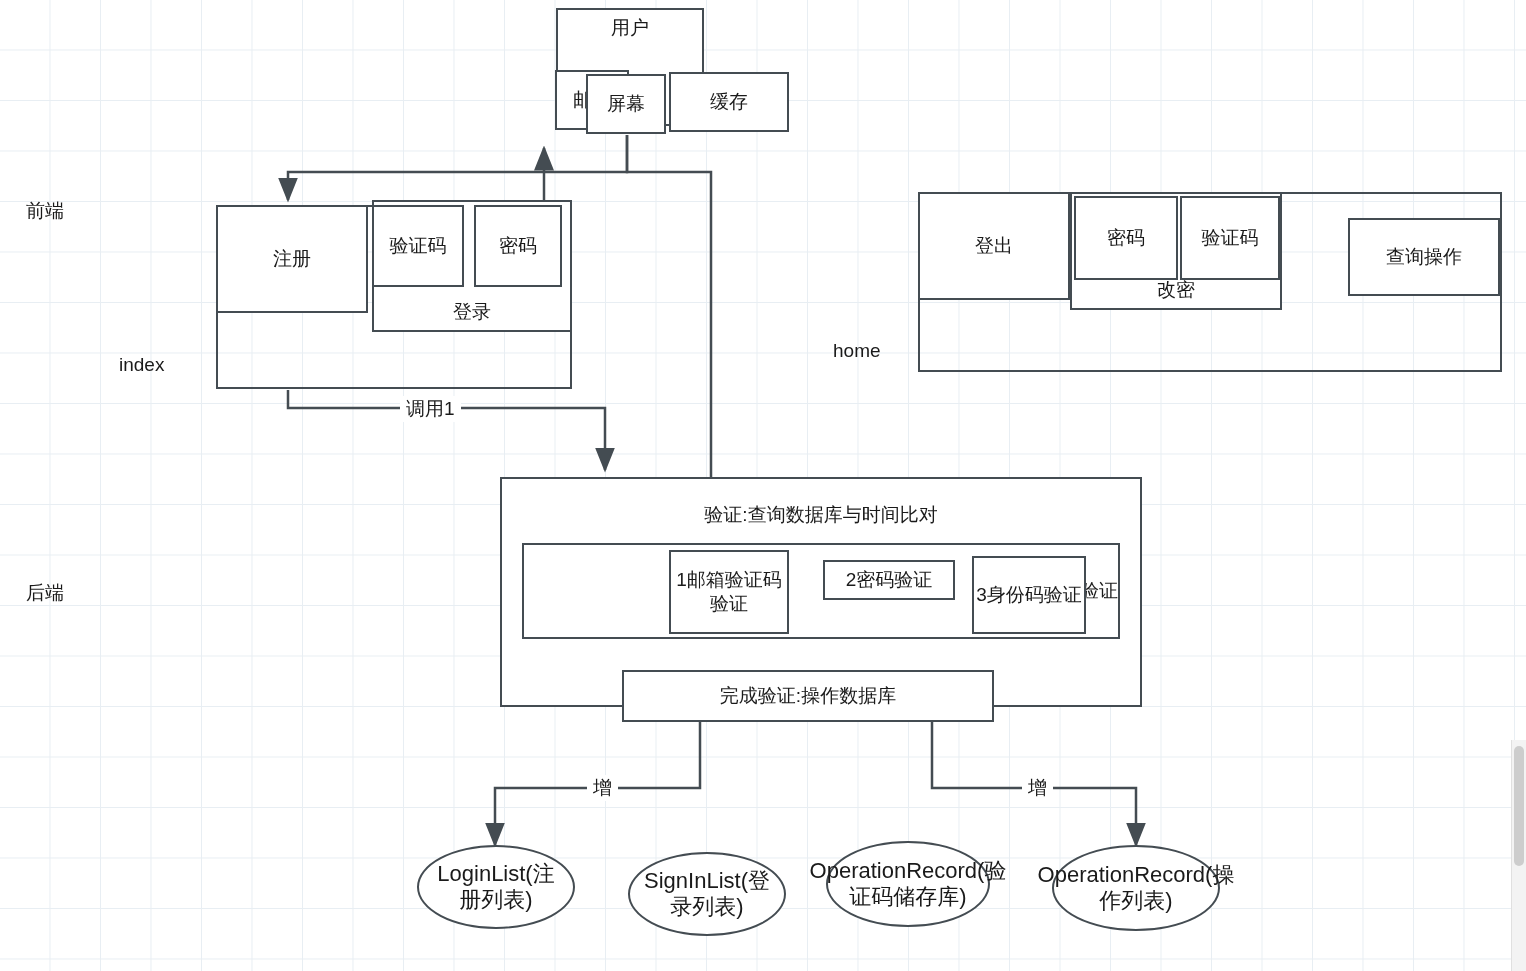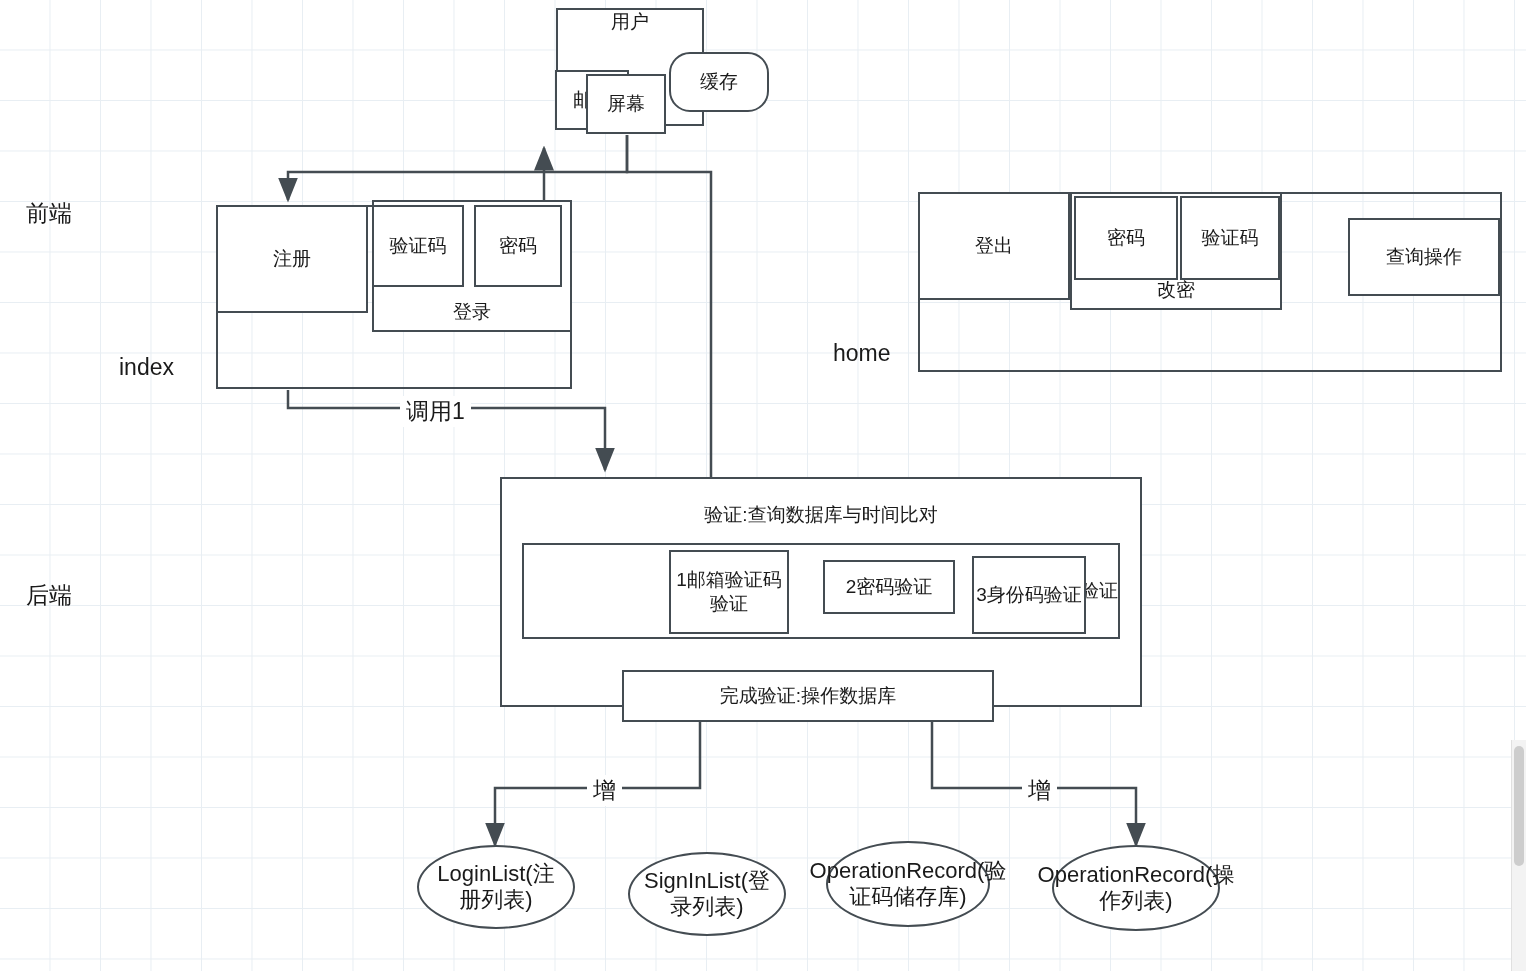--- a/index.html
+++ b/index.html
@@ -28,33 +28,34 @@
     color: #1a1a1a;
     font-size: 19px;
     display: flex;
     align-items: center;
     justify-content: center;
     text-align: center;
     line-height: 1.25;
   }
   .box.top-label {
     align-items: flex-start;
+    padding-top: 6px;
   }
   .box.bottom-label {
     align-items: flex-end;
     padding-bottom: 6px;
   }
   .box.plain {
     border: none;
     background: transparent;
   }
   .label {
     position: absolute;
     color: #1a1a1a;
-    font-size: 23px;
+    font-size: 19px;
     white-space: nowrap;
   }
   .ellipse {
     position: absolute;
     border: 2px solid #444c52;
     background: #ffffff;
     border-radius: 50%;
     box-sizing: border-box;
     display: flex;
     align-items: center;
@@ -120,21 +121,21 @@
   </svg>
 
   <div class="label" style="left:26px; top:198px;">前端</div>
   <div class="label" style="left:26px; top:580px;">后端</div>
 
   <div class="box top-label" style="left:556px; top:8px; width:148px; height:118px;">
     <span>用户</span>
   </div>
   <div class="box" style="left:509px; top:70px; width:74px; height:60px;margin-left:46px;">邮箱</div>
   <div class="box" style="left:586px; top:74px; width:80px; height:60px;">屏幕</div>
-  <div class="box" style="left:669px; top:52px; width:100px; height:60px;border-radius:21px;">缓存</div>
+  <div class="box" style="left:669px; top:72px; width:120px; height:60px;">缓存</div>
 
   <div class="box plain" style="left:216px; top:205px; width:356px; height:184px; border:2px solid #444c52;"></div>
   <div class="box" style="left:216px; top:205px; width:152px; height:108px;">注册</div>
   <div class="box bottom-label" style="left:372px; top:200px; width:200px; height:132px;">
     <span>登录</span>
   </div>
   <div class="box" style="left:372px; top:205px; width:92px; height:82px;">验证码</div>
   <div class="box" style="left:474px; top:205px; width:88px; height:82px;">密码</div>
   <div class="label" style="left:119px; top:354px;">index</div>
 
@@ -152,21 +153,21 @@
   <div class="label" style="left:587px; top:775px; background:#ffffff; padding:0 6px;">增</div>
   <div class="label" style="left:1022px; top:775px; background:#ffffff; padding:0 6px;">增</div>
 
   <div class="box top-label" style="left:500px; top:477px; width:642px; height:230px; padding-top:24px;">
     <span>验证:查询数据库与时间比对</span>
   </div>
   <div class="box" style="left:522px; top:543px; width:598px; height:96px; justify-content:flex-end; padding-left:26px;">
     <span>真人验证</span>
   </div>
   <div class="box" style="left:669px; top:550px; width:120px; height:84px;">1邮箱验证码验证</div>
-  <div class="box" style="left:823px; top:560px; width:132px; height:54px;">2密码验证</div>
+  <div class="box" style="left:823px; top:560px; width:132px; height:40px;">2密码验证</div>
   <div class="box" style="left:972px; top:556px; width:114px; height:78px;">3身份码验证</div>
   <div class="box" style="left:622px; top:670px; width:372px; height:52px;">完成验证:操作数据库</div>
 
   <div class="ellipse" style="left:417px; top:845px; width:158px; height:84px;">LoginList(注册列表)</div>
   <div class="ellipse" style="left:628px; top:852px; width:158px; height:84px;">SignInList(登录列表)</div>
   <div class="ellipse" style="left:826px; top:841px; width:164px; height:86px;">OperationRecord(验证码储存库)</div>
   <div class="ellipse" style="left:1052px; top:845px; width:168px; height:86px;">OperationRecord(操作列表)</div>
 
   <div class="scroll-v">
     <div class="thumb"></div>

